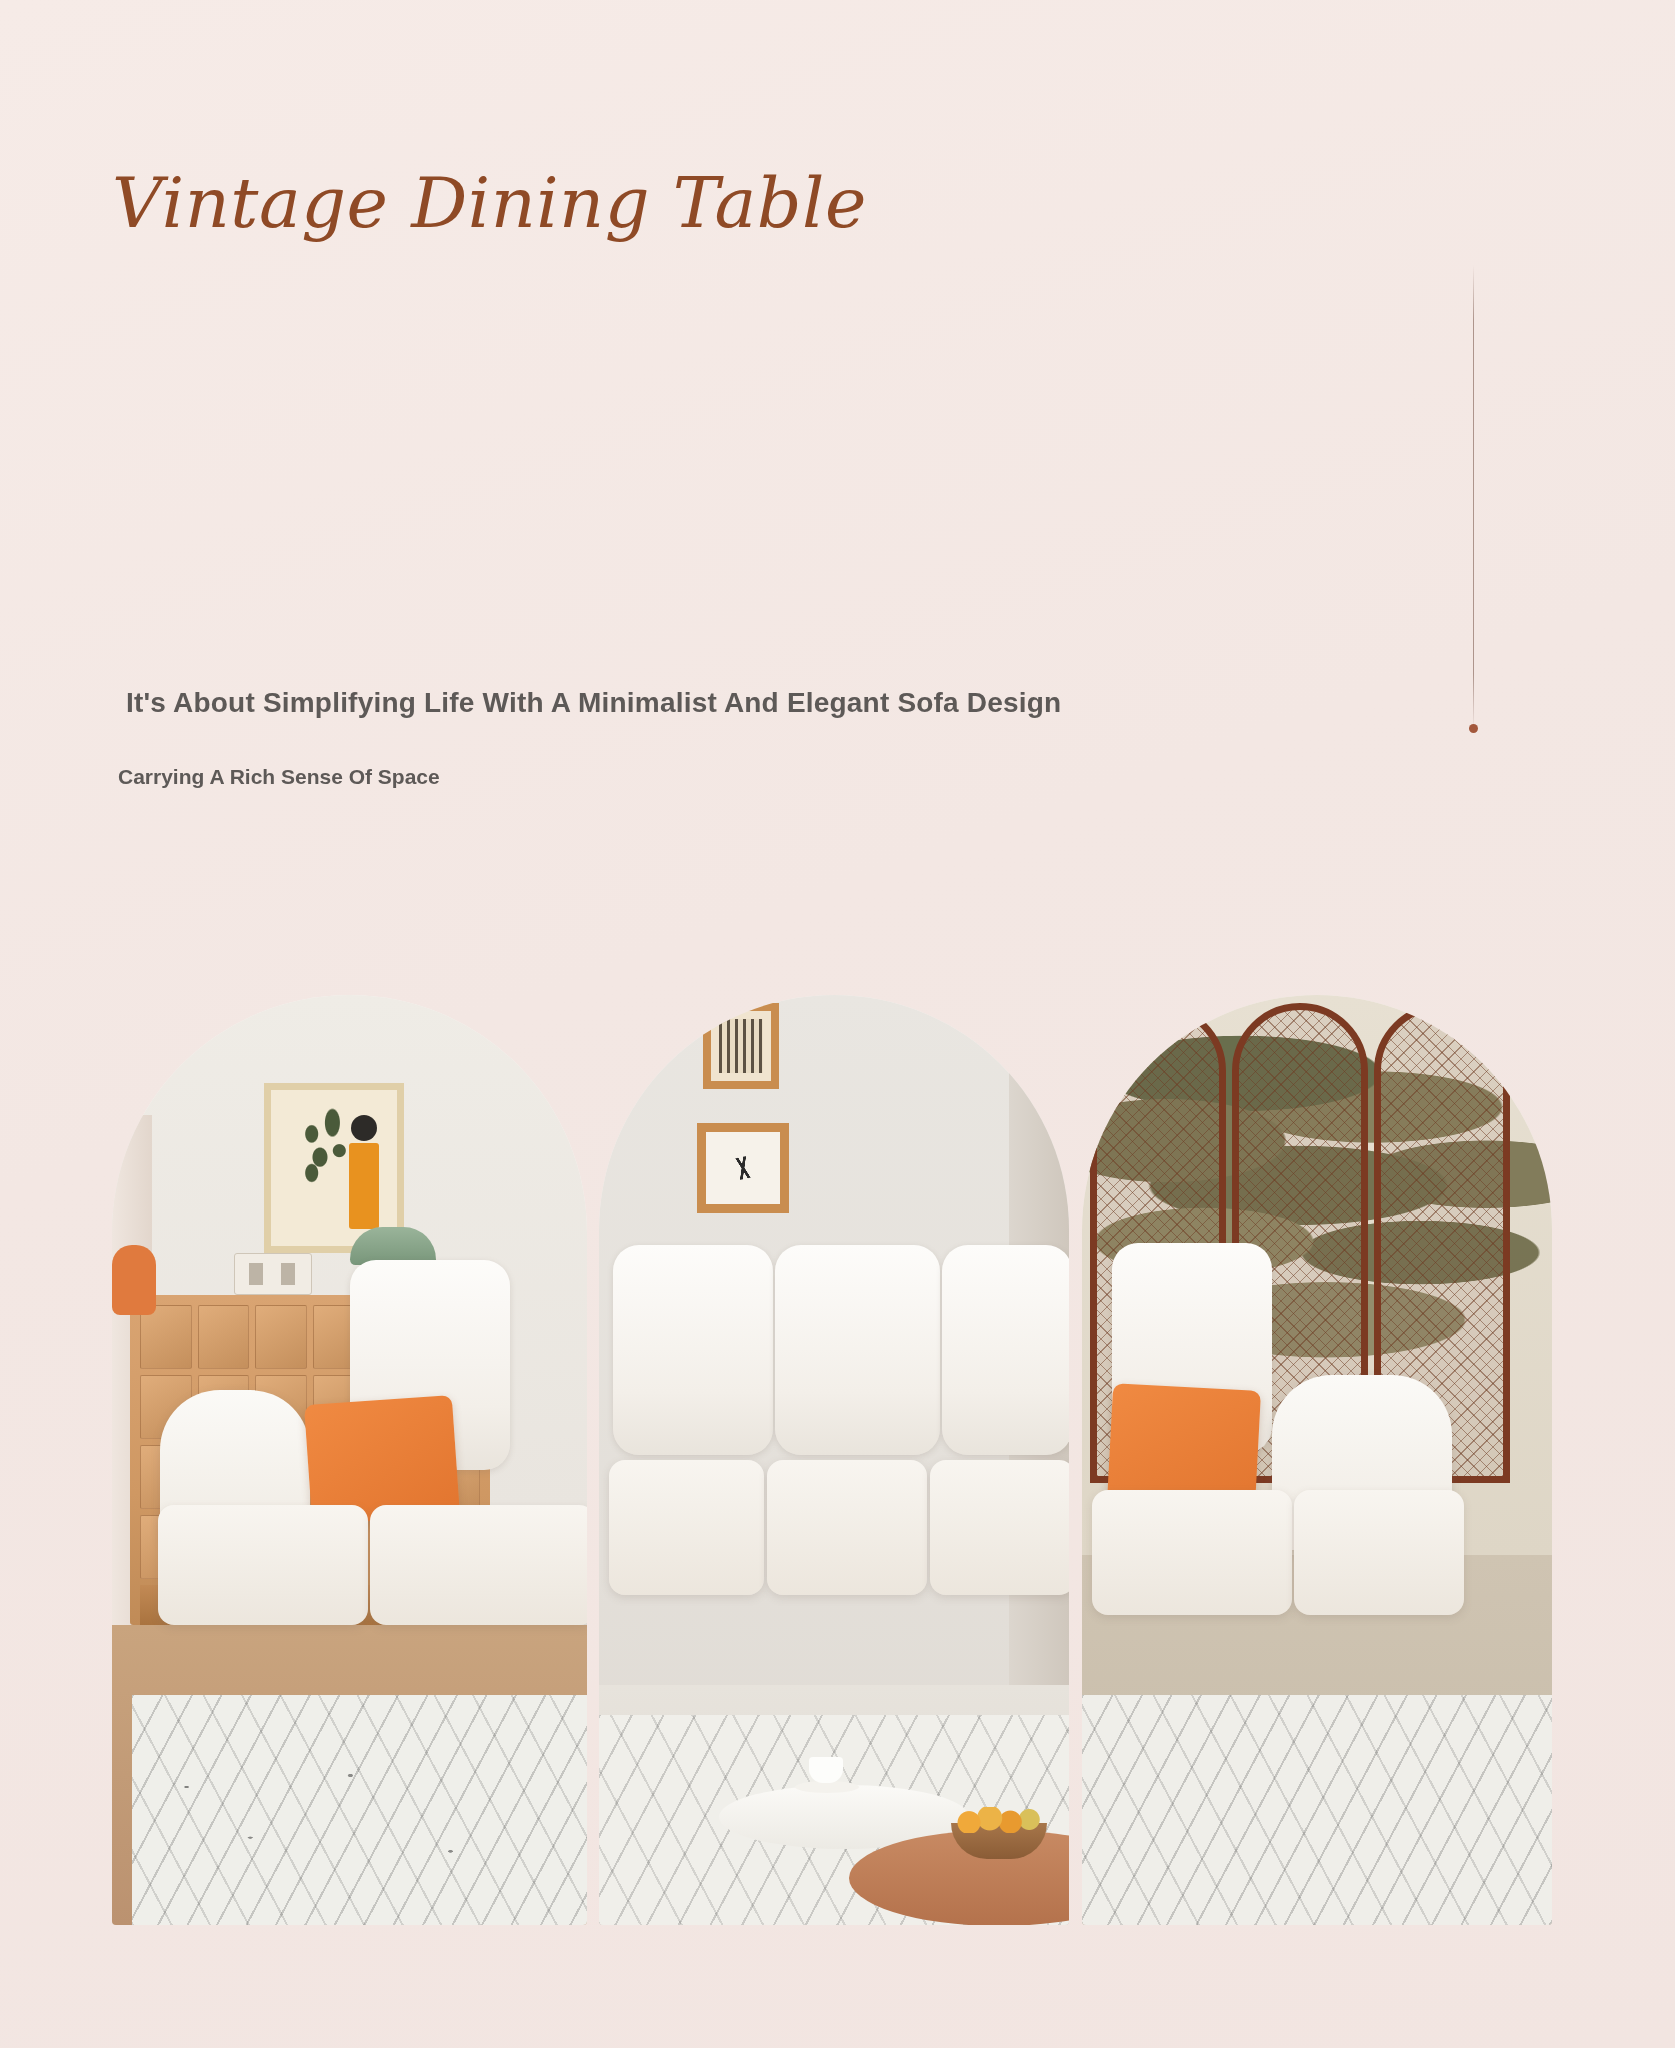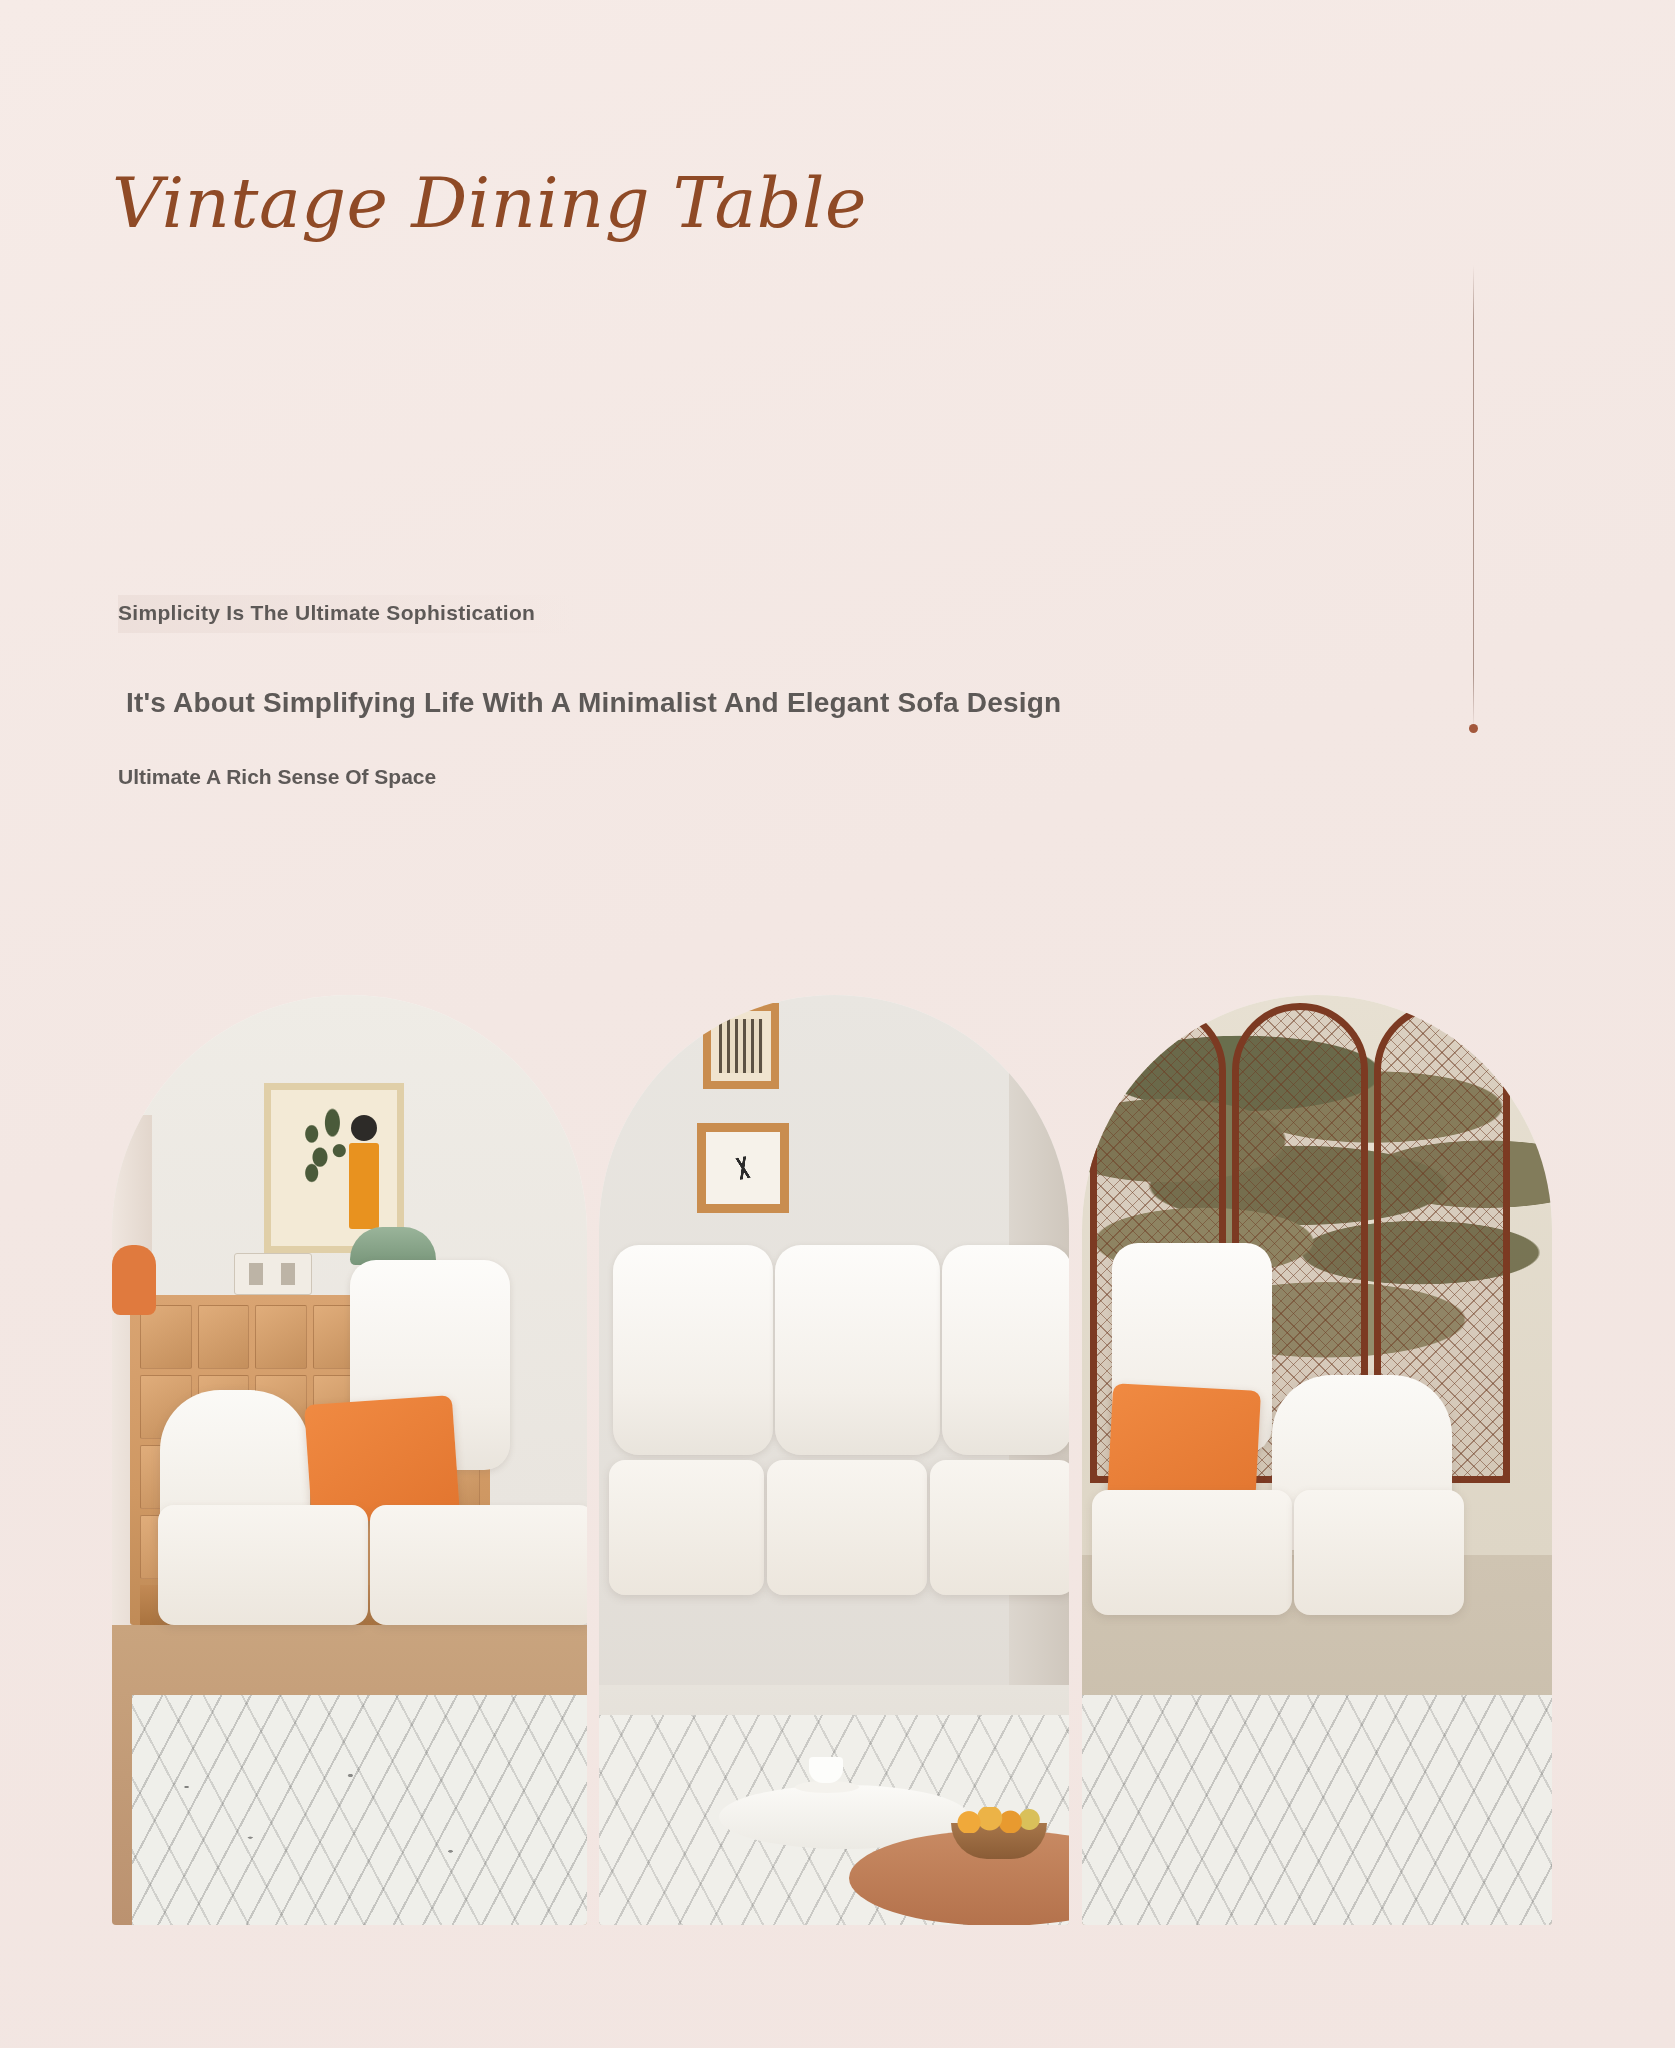--- a/index.html
+++ b/index.html
@@ -379,23 +379,22 @@
   .r-seat-a { left: 10px;  top: 495px; width: 200px; height: 125px; }
   .r-seat-b { left: 212px; top: 495px; width: 170px; height: 125px; }
 </style>
 </head>
 <body>
 
 <div class="page">
 
   <div class="headline">Vintage Dining Table</div>
 
-  <div class="tagline-1">Simplicity Is The Ultimate Sophistication</div>
   <div class="tagline-2">It's About Simplifying Life With A Minimalist And Elegant Sofa Design</div>
-  <div class="tagline-3">Ultimate A Rich Sense Of Space</div>
+  <div class="tagline-3">Carrying A Rich Sense Of Space</div>
 
   <div class="vrule"></div>
   <div class="vdot"></div>
 
   <div class="gallery">
 
     <div class="arch left">
       <div class="arch-inner">
         <div class="s1-wall"></div>
         <div class="s1-curtain"></div>

